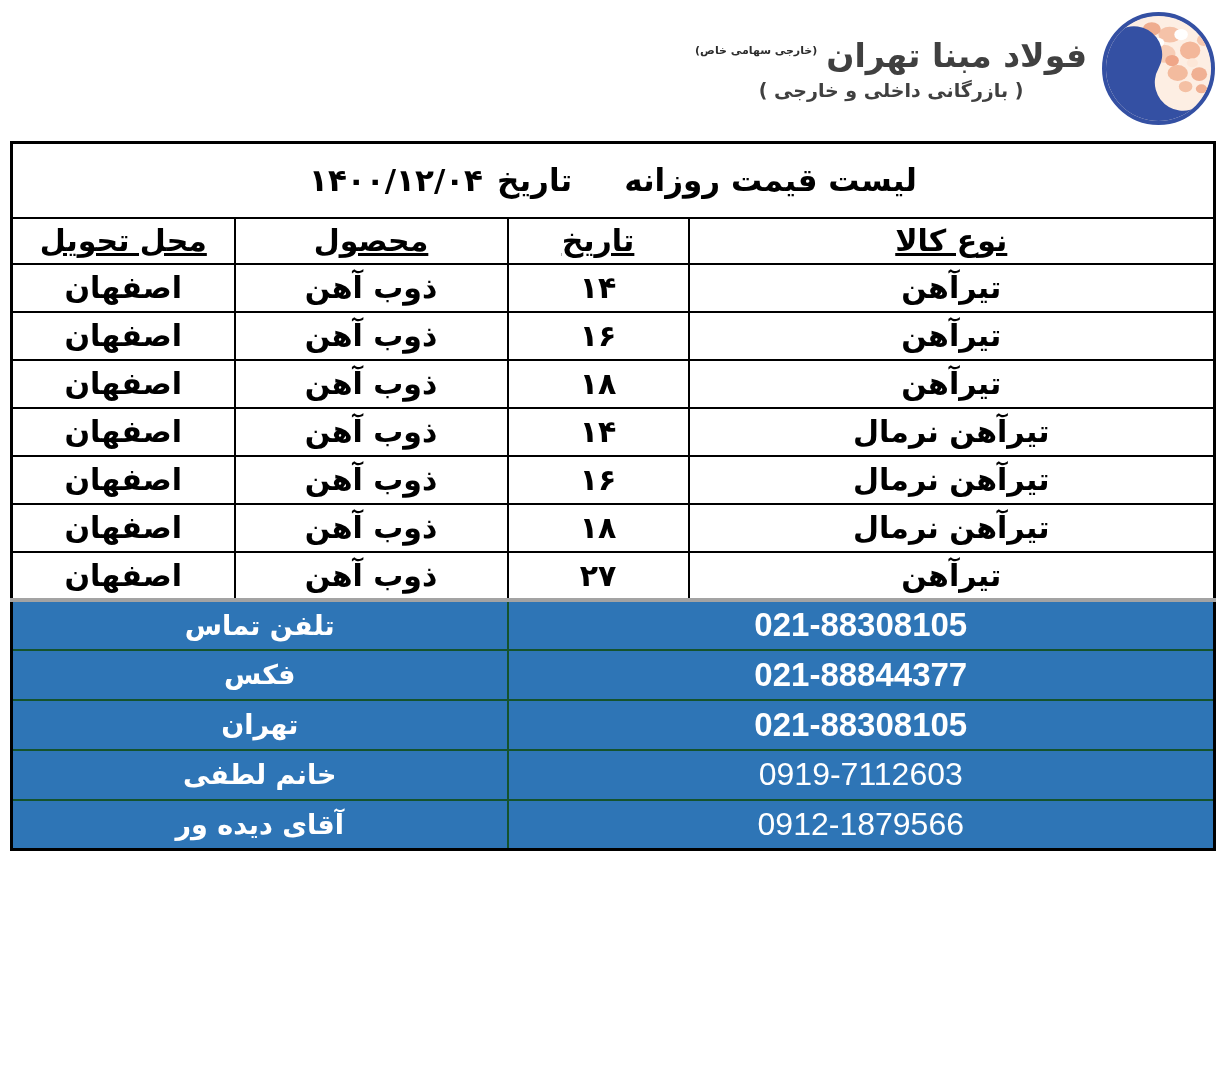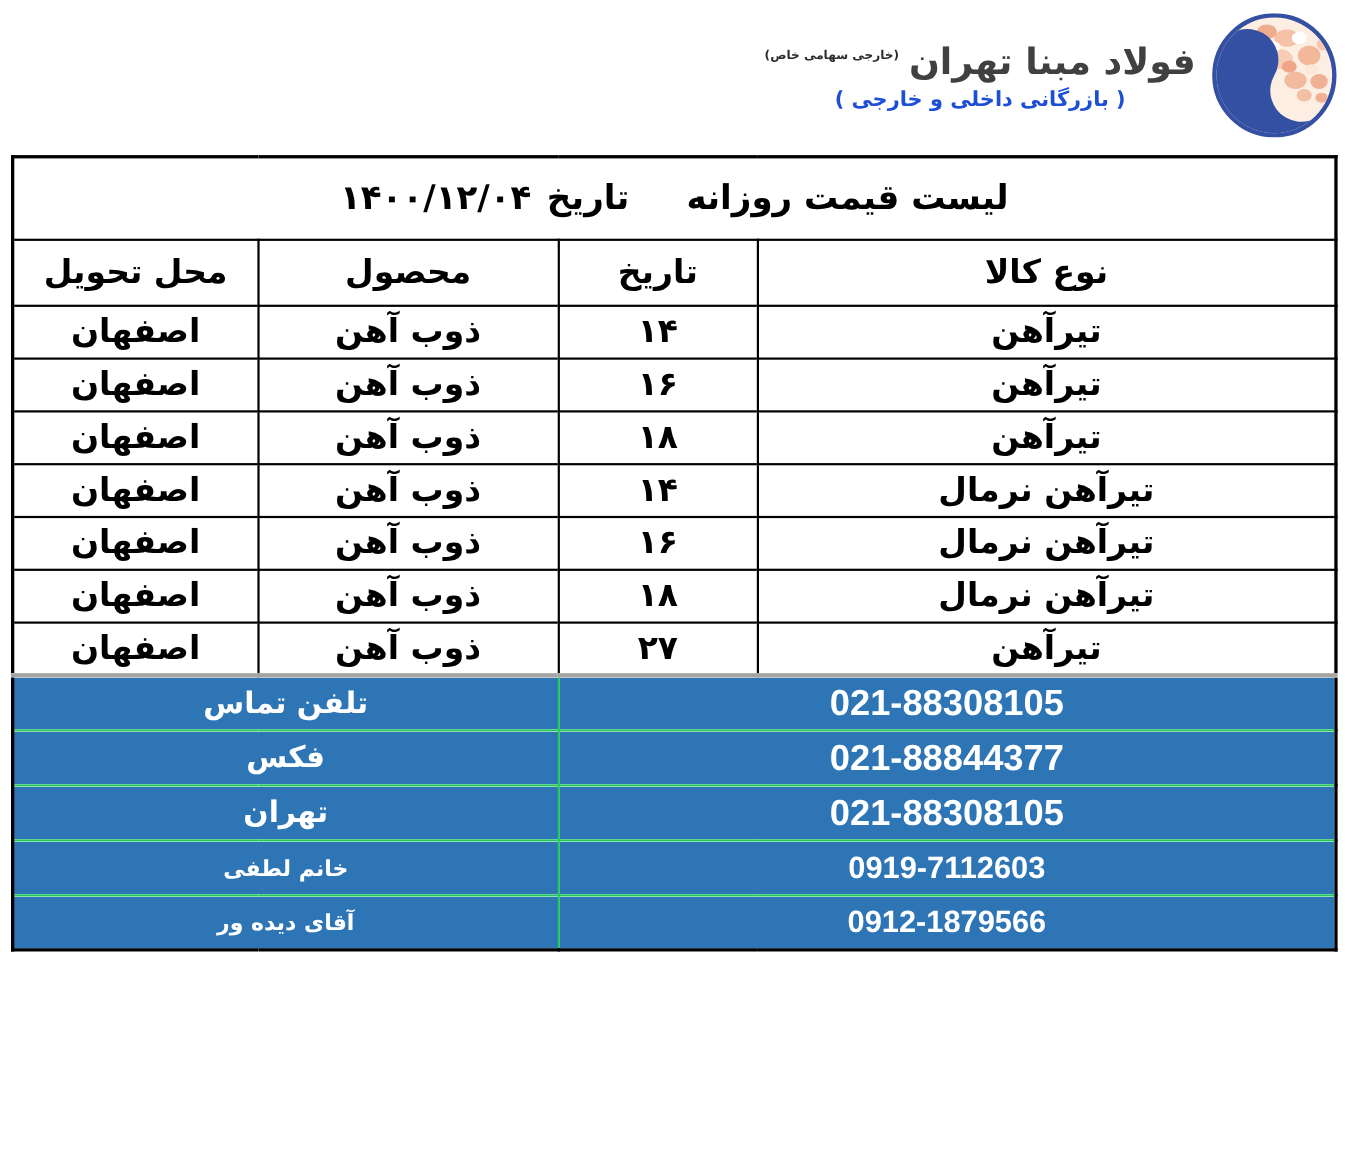--- a/index.html
+++ b/index.html
@@ -16,21 +16,21 @@
     position: absolute; top: 12px; right: 6px;
     display: flex; align-items: center; gap: 13px;
   }
   .brand-text { display: flex; flex-direction: column; align-items: center; }
   .brand-line1 { display: flex; align-items: center; gap: 9px; direction: rtl; }
   .company-name {
     font-size: 33px; font-weight: bold; color: #404040;
     letter-spacing: -1px; white-space: nowrap;
   }
   .company-type { font-size: 11px; font-weight: bold; color: #2d2d2d; margin-top: -10px; white-space: nowrap; }
-  .brand-line2 { font-size: 19px; font-weight: bold; color: #1d4ed8; margin-top: 4px; direction: rtl; white-space: nowrap; }
+  .brand-line2 { font-size: 19px; font-weight: bold; color: #404040; margin-top: 4px; direction: rtl; white-space: nowrap; }
   .logo-mark svg { display: block; }
 
   
   table.price-table {
     position: absolute; left: 10px; top: 141px;
     width: 1203px; table-layout: fixed;
     border-collapse: collapse; direction: rtl;
     border: 3px solid #000;
   }
   .price-table td, .price-table th {
@@ -43,37 +43,37 @@
   col.col-product  { width: 273px; }
   col.col-delivery { width: 223px; }
 
   .title-row td { height: 75px; }
   .title-flex {
     display: flex; justify-content: center; align-items: center;
     gap: 52px; font-size: 31px; font-weight: bold;
   }
   .date-flex { display: flex; gap: 14px; }
 
-  .header-row th { height: 60px; font-size: 30px; font-weight: bold; }
+  .header-row th { height: 46px; font-size: 30px; font-weight: bold; text-decoration: underline; }
   .data-row td   { height: 48px; font-size: 30px; font-weight: bold; }
 
   .contact-row td {
     height: 50px;
     background: var(--accent-blue, #2E75B6);
     color: var(--contact-text, #ffffff);
-    border: 2px solid #22c55e;
+    border: 2px solid #14532d;
   }
   .contact-row.first td { border-top: 4px solid #a3a3a3; }
   .contact-value {
     font-family: "Liberation Sans", "DejaVu Sans", sans-serif;
     font-size: 33px; font-weight: bold;
   }
   .contact-label { font-size: 27px; font-weight: bold; }
-  .contact-row.minor .contact-value { font-weight: bold; font-size: 28px; }
-  .contact-row.minor .contact-label { font-size: 20px; }
+  .contact-row.minor .contact-value { font-weight: normal; font-size: 32px; }
+  .contact-row.minor .contact-label { font-size: 27px; }
 </style>
 </head>
 <body>
 
 <header class="brand">
   <div class="brand-text">
     <div class="brand-line1">
       <span class="company-name">فولاد مبنا تهران</span>
       <span class="company-type">(خارجی سهامی خاص)</span>
     </div>

